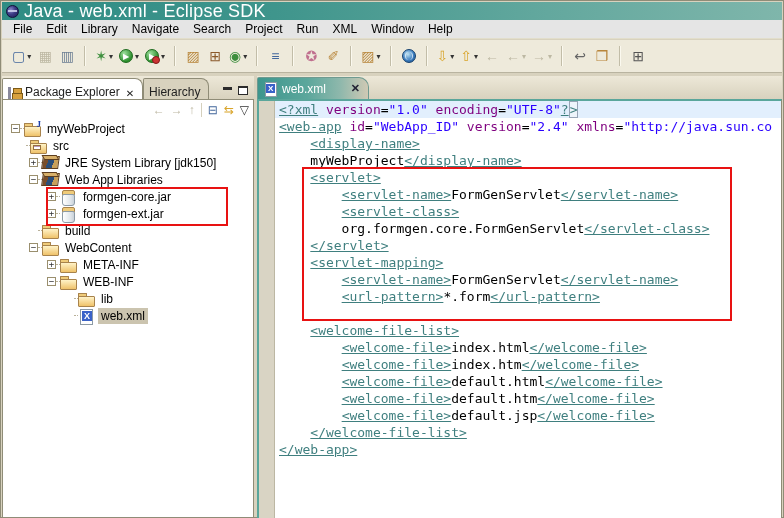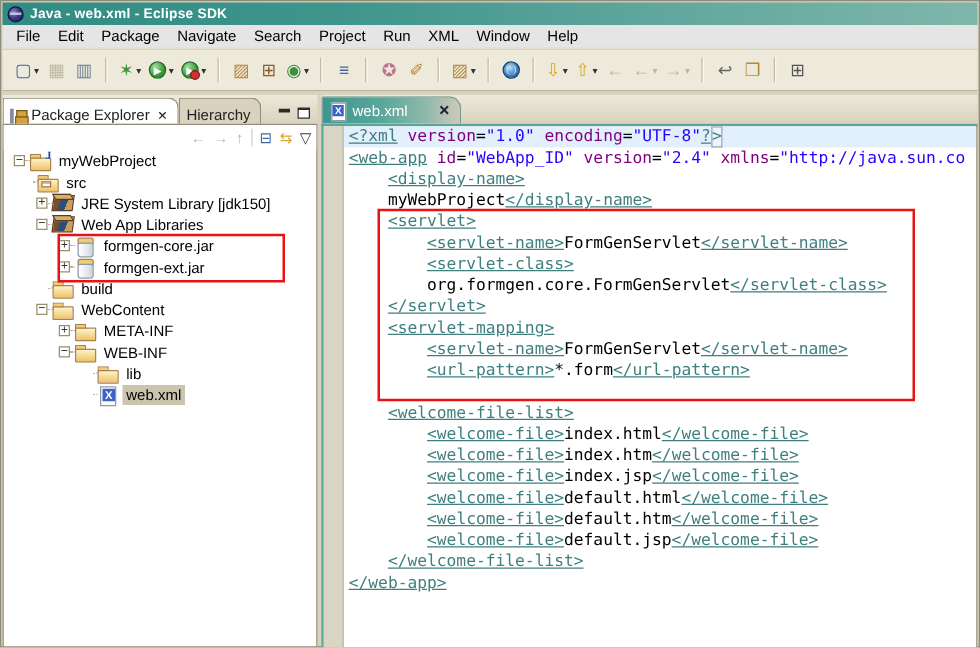--- a/index.html
+++ b/index.html
@@ -14,21 +14,21 @@
   .titlebar{
     position:absolute; left:2px; top:2px; right:2px; height:18px;
     background:linear-gradient(90deg,#2F8C84 0%,#3F958C 35%,#63A89E 70%,#7FB6AB 100%);
     display:flex; align-items:center; padding-left:4px; gap:5px;
   }
   .eclipse-logo{ width:13px; height:13px; border-radius:50%;
     background:radial-gradient(circle at 35% 35%, #8A8AC8 0%, #3C3C86 45%, #1A1A4E 100%);
     border:1px solid #11113a; position:relative; flex:none;}
   .eclipse-logo::after{content:""; position:absolute; left:1px; right:1px; top:4px; height:2px;
     background:#cfd4ee; opacity:.85;}
-  .title-text{ color:#fff; font-weight:bold; font-size:11px; letter-spacing:.2px; }
+  .title-text{ color:#fff; font-weight:normal; font-size:18px; letter-spacing:.2px; }
   
   .menubar{
     position:absolute; left:2px; top:20px; right:2px; height:19px;
     background:#e5e5e5; display:flex; align-items:center; padding-left:4px;
     border-bottom:1px solid #E2DECB;
   }
   .menu-item{ font-size:12px; color:#000; padding:2px 7px; cursor:default; }
   
   .toolbar{
     position:absolute; left:2px; top:40px; right:2px; height:33px;
@@ -150,21 +150,21 @@
 <body>
 
 <div class="titlebar">
   <div class="eclipse-logo"></div>
   <span class="title-text">Java - web.xml - Eclipse SDK</span>
 </div>
 
 <div class="menubar" id="menubar">
     <span class="menu-item">File</span>
     <span class="menu-item">Edit</span>
-    <span class="menu-item">Package</span>
+    <span class="menu-item">Library</span>
     <span class="menu-item">Navigate</span>
     <span class="menu-item">Search</span>
     <span class="menu-item">Project</span>
     <span class="menu-item">Run</span>
     <span class="menu-item">XML</span>
     <span class="menu-item">Window</span>
     <span class="menu-item">Help</span>
   </div>
 
 <div class="toolbar" id="toolbar">
@@ -405,21 +405,20 @@
         <div class="code-line"><span class="c-txt">        </span><span class="c-tag">&lt;servlet-class&gt;</span></div>
         <div class="code-line"><span class="c-txt">        org.formgen.core.FormGenServlet</span><span class="c-tag">&lt;/servlet-class&gt;</span></div>
         <div class="code-line"><span class="c-txt">    </span><span class="c-tag">&lt;/servlet&gt;</span></div>
         <div class="code-line"><span class="c-txt">    </span><span class="c-tag">&lt;servlet-mapping&gt;</span></div>
         <div class="code-line"><span class="c-txt">        </span><span class="c-tag">&lt;servlet-name&gt;</span><span class="c-txt">FormGenServlet</span><span class="c-tag">&lt;/servlet-name&gt;</span></div>
         <div class="code-line"><span class="c-txt">        </span><span class="c-tag">&lt;url-pattern&gt;</span><span class="c-txt">*.form</span><span class="c-tag">&lt;/url-pattern&gt;</span></div>
         <div class="code-line"><span class="c-txt">    </span></div>
         <div class="code-line"><span class="c-txt">    </span><span class="c-tag">&lt;welcome-file-list&gt;</span></div>
         <div class="code-line"><span class="c-txt">        </span><span class="c-tag">&lt;welcome-file&gt;</span><span class="c-txt">index.html</span><span class="c-tag">&lt;/welcome-file&gt;</span></div>
         <div class="code-line"><span class="c-txt">        </span><span class="c-tag">&lt;welcome-file&gt;</span><span class="c-txt">index.htm</span><span class="c-tag">&lt;/welcome-file&gt;</span></div>
-        <div class="code-line"><span class="c-txt">        </span><span class="c-tag">&lt;welcome-file&gt;</span><span class="c-txt">index.jsp</span><span class="c-tag">&lt;/welcome-file&gt;</span></div>
         <div class="code-line"><span class="c-txt">        </span><span class="c-tag">&lt;welcome-file&gt;</span><span class="c-txt">default.html</span><span class="c-tag">&lt;/welcome-file&gt;</span></div>
         <div class="code-line"><span class="c-txt">        </span><span class="c-tag">&lt;welcome-file&gt;</span><span class="c-txt">default.htm</span><span class="c-tag">&lt;/welcome-file&gt;</span></div>
         <div class="code-line"><span class="c-txt">        </span><span class="c-tag">&lt;welcome-file&gt;</span><span class="c-txt">default.jsp</span><span class="c-tag">&lt;/welcome-file&gt;</span></div>
         <div class="code-line"><span class="c-txt">    </span><span class="c-tag">&lt;/welcome-file-list&gt;</span></div>
         <div class="code-line"><span class="c-tag">&lt;/web-app&gt;</span></div>
       </div>
   </div>
 </div>
 
 <div class="red-box tree-box"></div>

